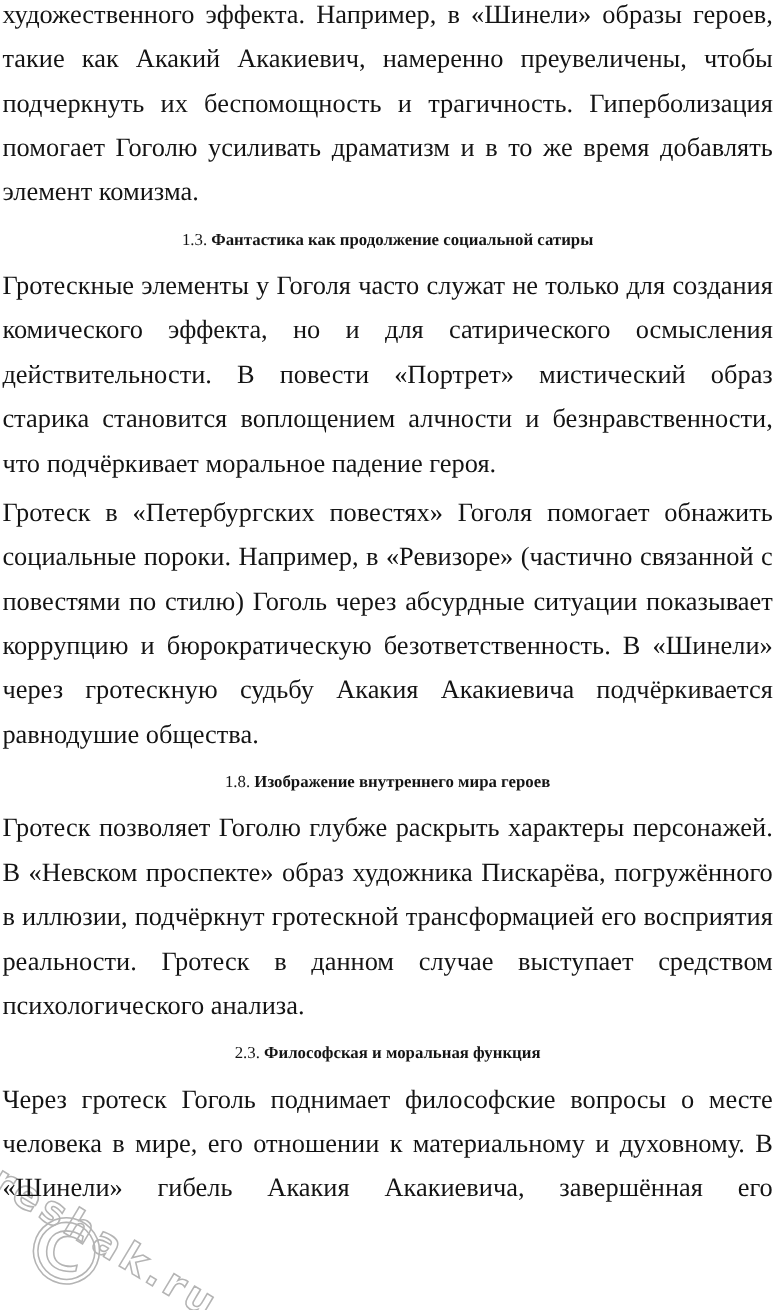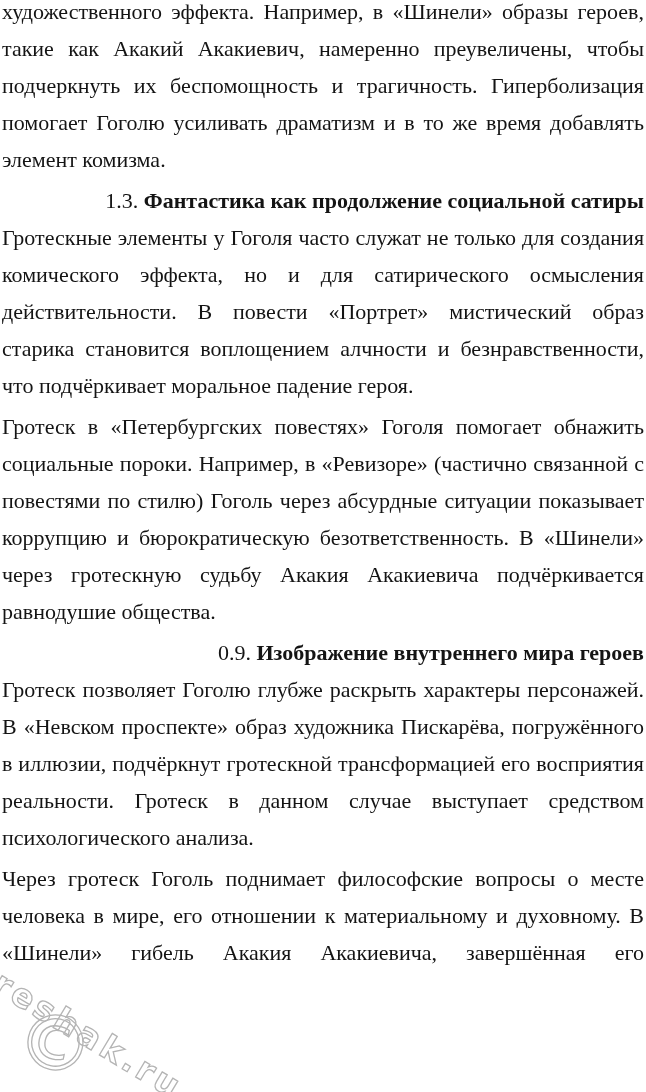--- a/index.html
+++ b/index.html
@@ -28,24 +28,24 @@
   }
   p.body {
     margin: 0 0 4px 0;
     text-align: justify;
   }
   p.cutoff {
     text-align-last: justify;
     margin-bottom: 16px;
   }
   .h2, .h3 {
-    font-size: 22px;
+    font-size: 14px;
     line-height: 37px;
     font-weight: normal;
-    text-align: right;
+    text-align: center;
   }
   .h3 { margin: 4px 0 0 0; }
   .h2 { margin: 4px 0 10px 0; }
   .htitle { font-weight: bold; }
   .h2 .hnum { font-weight: bold; }
   .h3 .hnum { font-weight: normal; }
 
   
   .watermark {
     position: absolute;
@@ -94,21 +94,22 @@
     <p class="body">художественного эффекта. Например, в «Шинели» образы героев, такие как Акакий Акакиевич, намеренно преувеличены, чтобы подчеркнуть их беспомощность и трагичность. Гиперболизация помогает Гоголю усиливать драматизм и в то же время добавлять элемент комизма.</p>
 
     <h3 class="h3"><span class="hnum">1.3.</span> <span class="htitle">Фантастика как продолжение социальной сатиры</span></h3>
 
     <p class="body">Гротескные элементы у Гоголя часто служат не только для создания комического эффекта, но и для сатирического осмысления действительности. В повести «Портрет» мистический образ старика становится воплощением алчности и безнравственности, что подчёркивает моральное падение героя.</p>
 
 
 
     <p class="body">Гротеск в «Петербургских повестях» Гоголя помогает обнажить социальные пороки. Например, в «Ревизоре» (частично связанной с повестями по стилю) Гоголь через абсурдные ситуации показывает коррупцию и бюрократическую безответственность. В «Шинели» через гротескную судьбу Акакия Акакиевича подчёркивается равнодушие общества.</p>
 
-    <h3 class="h3"><span class="hnum">0.9.</span> <span class="htitle">Изображение внутреннего мира героев</span></h3>
+    <h3 class="h3"><span class="hnum">1.8.</span> <span class="htitle">Изображение внутреннего мира героев</span></h3>
 
     <p class="body">Гротеск позволяет Гоголю глубже раскрыть характеры персонажей. В «Невском проспекте» образ художника Пискарёва, погружённого в иллюзии, подчёркнут гротескной трансформацией его восприятия реальности. Гротеск в данном случае выступает средством психологического анализа.</p>
 
+    <h3 class="h3"><span class="hnum">2.3.</span> <span class="htitle">Философская и моральная функция</span></h3>
 
     <p class="body cutoff">Через гротеск Гоголь поднимает философские вопросы о месте человека в мире, его отношении к материальному и духовному. В «Шинели» гибель Акакия Акакиевича, завершённая его</p>
 
   </div>
 </div>
 
 </body></html>

